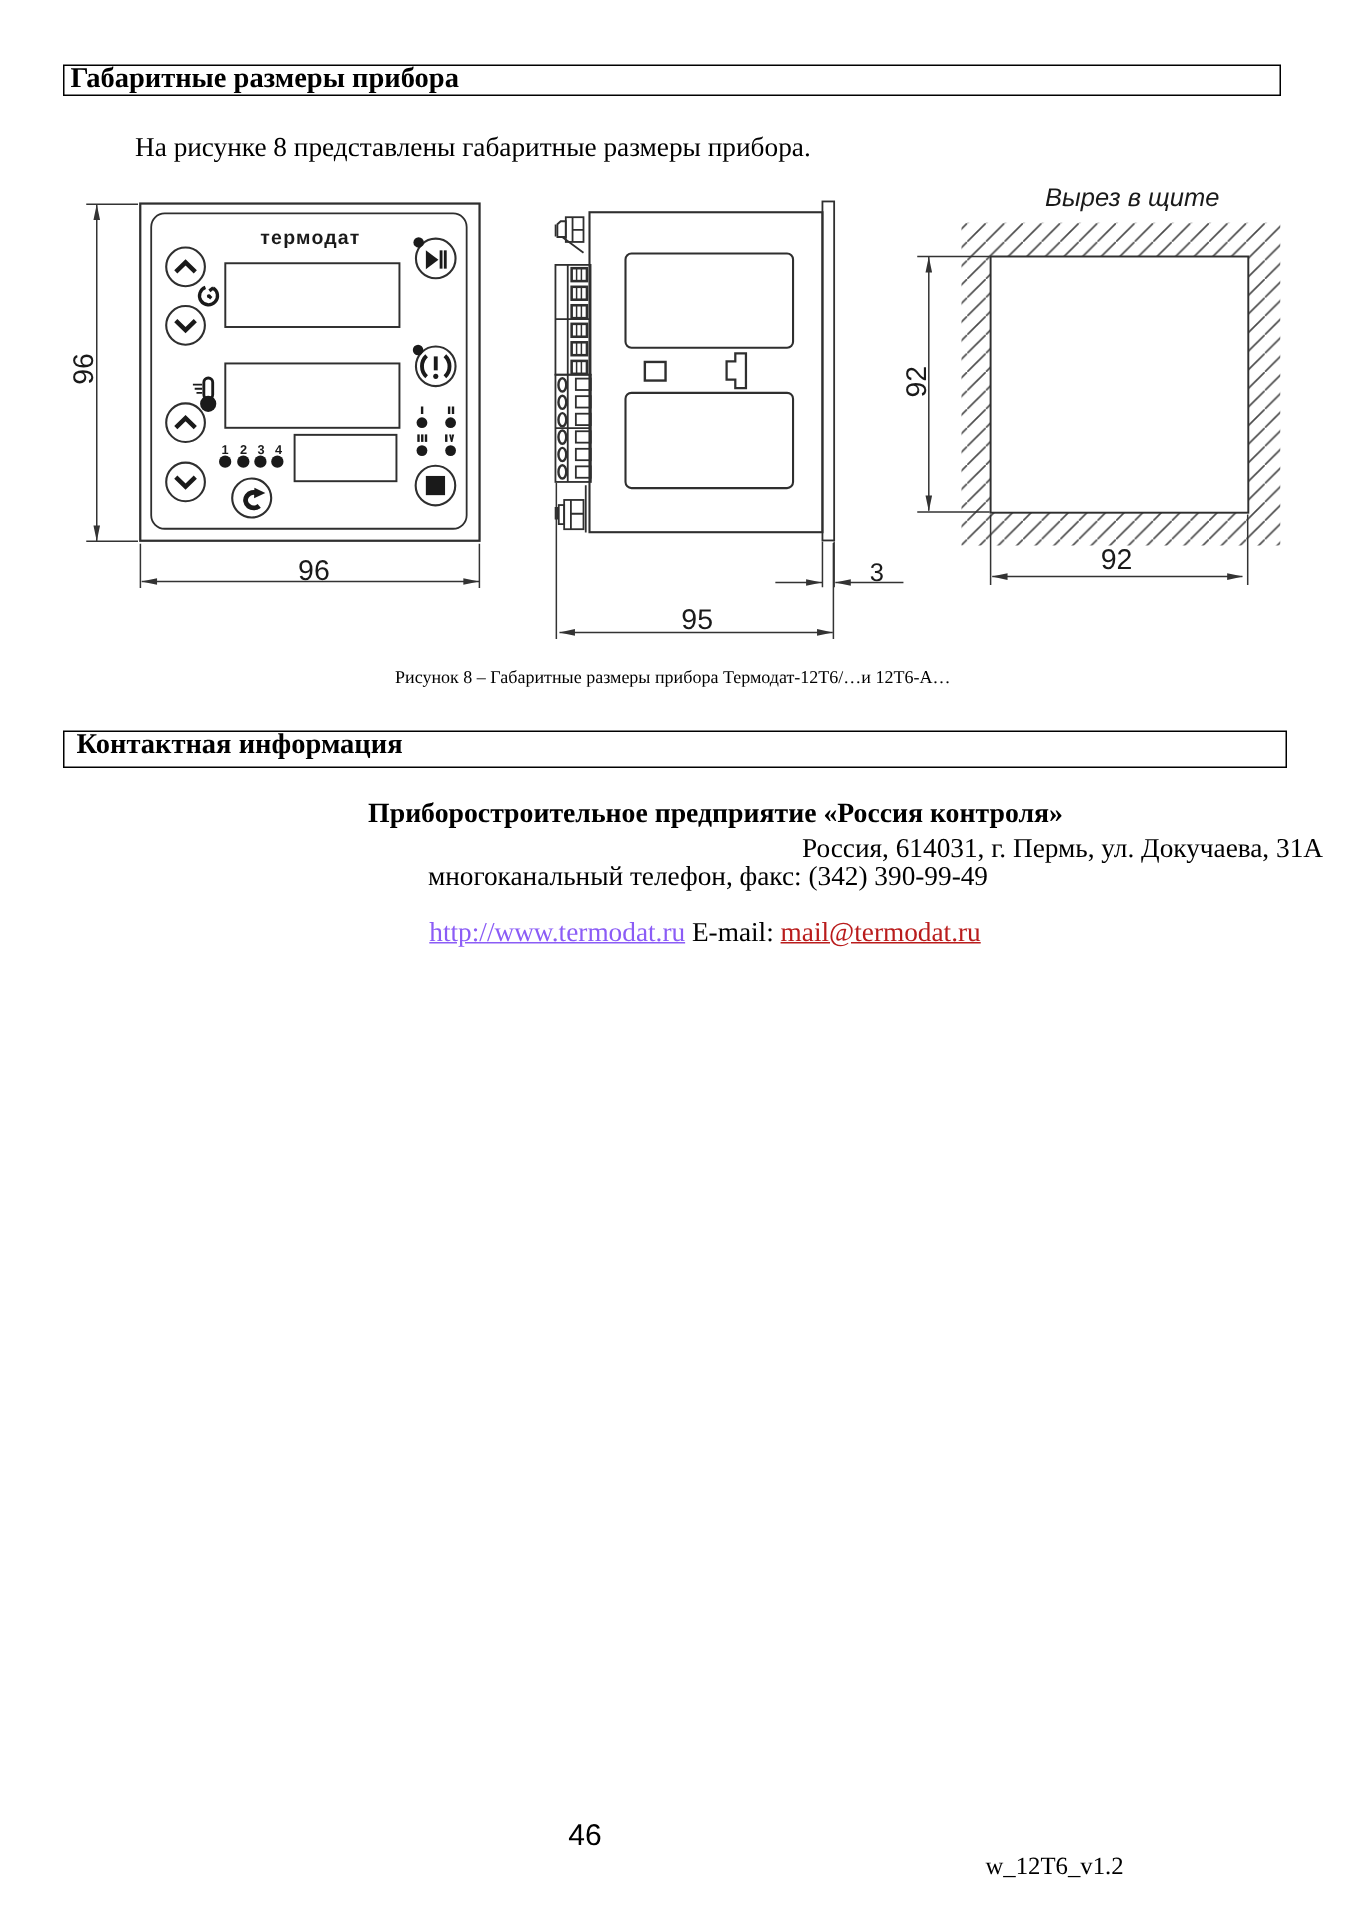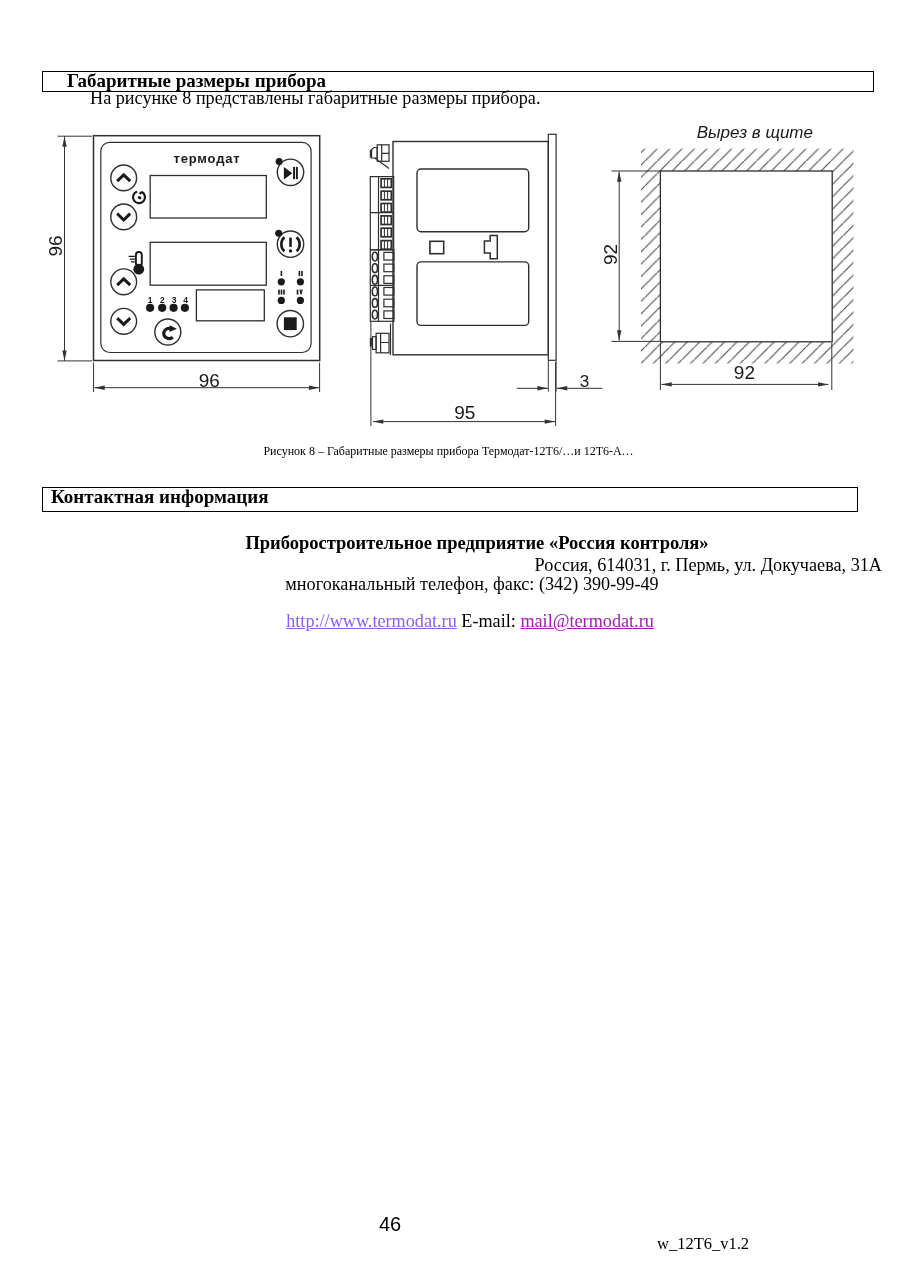--- a/index.html
+++ b/index.html
@@ -4,21 +4,21 @@
 <style>
   html,body{margin:0;padding:0;}
   body{width:900px;height:1274px;background:#fff;position:relative;
        font-family:"Liberation Serif", serif;color:#000;}
   .abs{position:absolute;}
 </style>
 </head>
 <body>
 
 <div class="abs" style="left:42px;top:43px;width:806px;height:19px;border:1px solid #000;
-     font-family:'Liberation Serif',serif;font-weight:bold;font-size:19px;line-height:18.5px;padding-left:24px;margin-top:28px;">Габаритные размеры прибора</div>
+     font-family:'Liberation Serif',serif;font-weight:bold;font-size:19px;line-height:18.5px;padding-left:4px;">Габаритные размеры прибора</div>
 
 <div class="abs" style="left:90px;top:88px;font-size:18.2px;">На рисунке 8 представлены габаритные размеры прибора.</div>
 
 <svg class="abs" style="left:0;top:0;" width="900" height="450" viewBox="0 0 900 450">
   <defs>
     <pattern id="hatch" patternUnits="userSpaceOnUse" width="12.4" height="12.4">
       <path d="M-1,13.4 L13.4,-1" stroke="#4a4a4a" stroke-width="1.1" fill="none"></path>
     </pattern>
   </defs>
   <g stroke="#2f2f2f" fill="none" stroke-width="1.3">
@@ -232,17 +232,17 @@
 
 <div class="abs" style="left:42px;top:487px;width:806px;height:23px;border:1px solid #000;
      font-weight:bold;font-size:19px;line-height:18.5px;padding-left:8px;">Контактная информация</div>
 
 <div class="abs" style="left:77px;top:533px;width:800px;text-align:center;font-weight:bold;font-size:18.5px;">Приборостроительное предприятие «Россия контроля»</div>
 
 <div class="abs" style="left:82px;top:555px;width:800px;text-align:right;font-size:18.2px;">Россия, 614031, г. Пермь, ул. Докучаева, 31А</div>
 
 <div class="abs" style="left:72px;top:574px;width:800px;text-align:center;font-size:18.2px;">многоканальный телефон, факс: (342) 390-99-49</div>
 
-<div class="abs" style="left:70px;top:611px;width:800px;text-align:center;font-size:18.2px;"><span style="color:#8b5cf6;text-decoration:underline;">http://www.termodat.ru</span> E-mail: <span style="color:#a21caf;text-decoration:underline;margin-top:44px;">mail@termodat.ru</span></div>
+<div class="abs" style="left:70px;top:611px;width:800px;text-align:center;font-size:18.2px;"><span style="color:#8b5cf6;text-decoration:underline;">http://www.termodat.ru</span> E-mail: <span style="color:#b91c1c;text-decoration:underline;margin-top:44px;">mail@termodat.ru</span></div>
 
 <div class="abs" style="left:0;top:1213px;width:780px;text-align:center;font-family:'Liberation Sans',sans-serif;font-size:20px;">46</div>
 
 <div class="abs" style="left:657px;top:1234px;width:200px;font-size:16.5px;">w_12T6_v1.2</div>
 
 </body></html>

